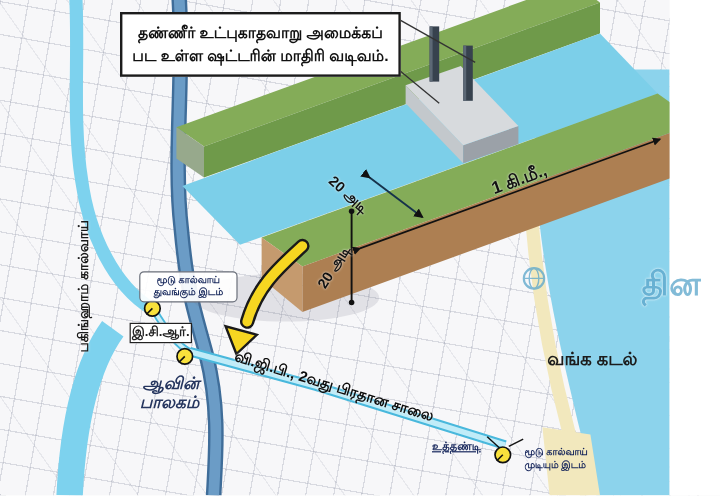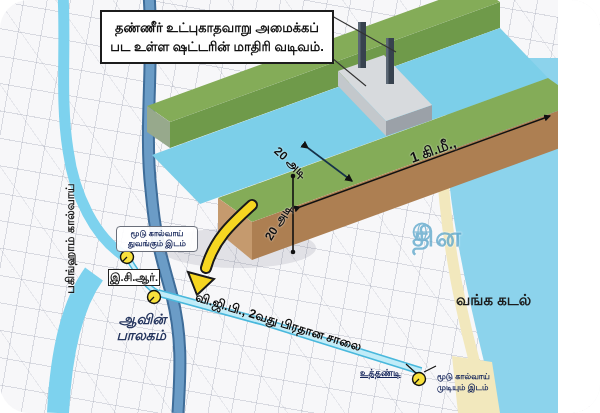--- a/index.html
+++ b/index.html
@@ -4,21 +4,20 @@
 <style>
   html,body{margin:0;padding:0;background:#fff;}
   #stage{
     position:relative;width:600px;height:413px;overflow:hidden;
     font-family:"Liberation Sans","DejaVu Sans",sans-serif;
     background-color:#f7f7f9;
     background-image:
       repeating-linear-gradient(100deg, rgba(145,150,168,.30) 0 1px, transparent 1px 23px),
       repeating-linear-gradient(10deg,  rgba(145,150,168,.30) 0 1px, transparent 1px 27px),
       repeating-linear-gradient(55deg,  rgba(145,150,168,.16) 0 1px, transparent 1px 47px);
-    border-radius: 29px;
   }
   #stage svg{position:absolute;left:0;top:0;}
   .lbl{position:absolute;color:#111;font-weight:bold;line-height:1.15;
        text-shadow:0 0 2px rgba(255,255,255,.9);white-space:nowrap;}
   .title-box{
     position:absolute;left:100px;top:10px;width:230px;height:50px;
     background:#fff;border:2px solid #1c1c1c;display:flex;flex-direction:column;
     justify-content:center;align-items:center;font-weight:bold;font-size:13px;
     color:#111;line-height:1.5;z-index:6;
   }
@@ -26,21 +25,21 @@
     position:absolute;left:116px;top:226px;width:76px;padding:2px 2px;
     background:rgba(255,255,255,.92);border:1px solid #6a6f7a;border-radius:4px;
     font-size:8px;font-weight:bold;color:#15265a;text-align:center;line-height:1.25;z-index:5;
   }
   .ecr-box{
     position:absolute;left:108px;top:269px;width:50px;height:15px;background:#fff;
     border:1px solid #222;font-size:11px;font-weight:bold;color:#222;text-align:center;
     line-height:15px;z-index:5;
   }
   .vertical{transform:rotate(-90deg);}
-  .logo{position:absolute;left:412px;top:222px;width:150px;text-align:left;z-index:4;opacity:.78;}
+  .logo{position:absolute;left:435px;top:222px;width:150px;text-align:right;z-index:4;opacity:.78;}
   .logo .nm{font-size:27px;font-weight:bold;color:#5fa8cc;letter-spacing:1px;
             text-shadow:0 0 2px #fff,0 0 1px #fff;display:inline-flex;align-items:center;gap:1px;}
   .logo .tg{font-size:8px;font-style:italic;color:rgba(70,130,170,.75);margin-top:-2px;}
   .z5{z-index:5;}
 </style>
 </head>
 <body>
 
 <div id="stage">
 

